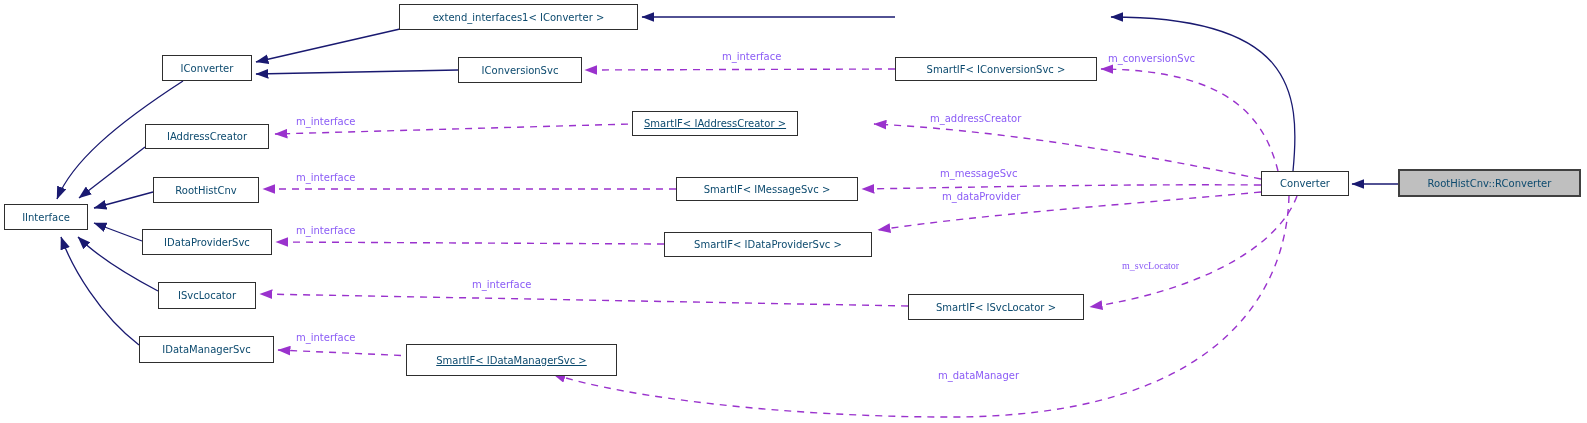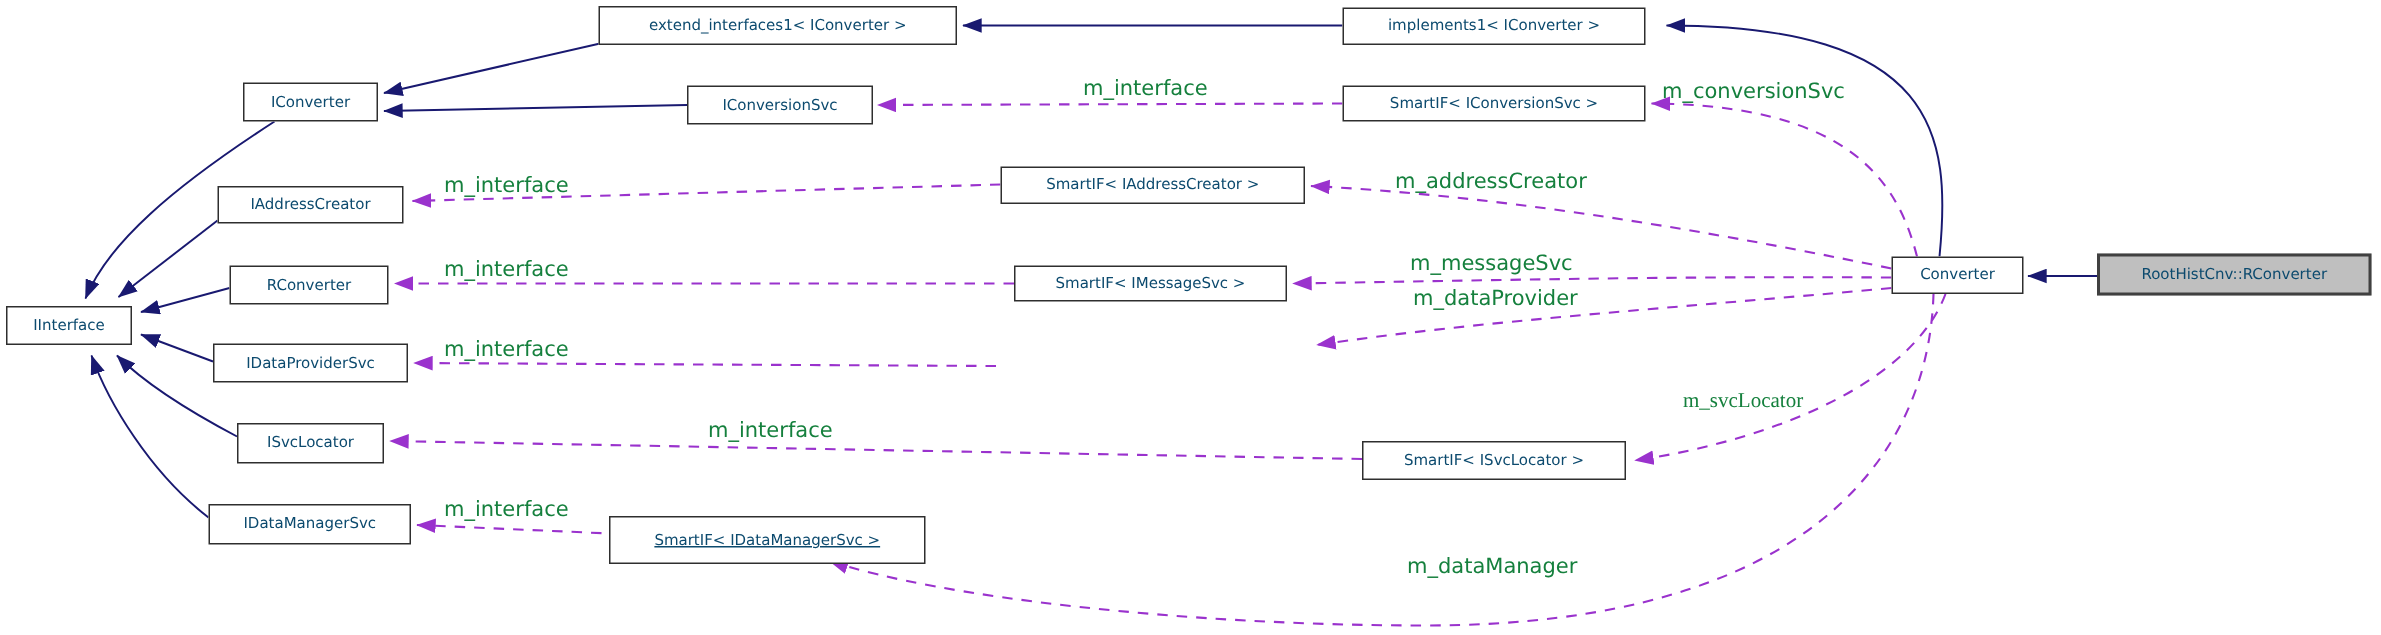--- a/index.html
+++ b/index.html
@@ -24,22 +24,22 @@
     font-size: 10px;
     white-space: nowrap;
     z-index: 2;
   }
   .node.focus {
     background: #bfbfbf;
     border: 2px solid #404040;
   }
   .edge-label {
     position: absolute;
-    font-size: 14px;
-    color: #15803d;
+    font-size: 10px;
+    color: #8b5cf6;
     white-space: nowrap;
     z-index: 3;
   }
   .solid-edge { stroke: #191970; stroke-width: 1.3; fill: none; }
   .dashed-edge { stroke: #9a32cd; stroke-width: 1.4; fill: none; stroke-dasharray: 7 6; }
 </style>
 </head>
 <body>
 
 <div class="canvas">
@@ -74,30 +74,30 @@
     <path class="dashed-edge" marker-end="url(#arrow-orchid)" d="M 1261 185 C 1110 184, 990 187, 862 189"></path>
     <path class="dashed-edge" marker-end="url(#arrow-orchid)" d="M 664 244 L 276 242"></path>
     <path class="dashed-edge" marker-end="url(#arrow-orchid)" d="M 1261 192 C 1120 205, 985 214, 878 230"></path>
     <path class="dashed-edge" marker-end="url(#arrow-orchid)" d="M 908 306 L 260 294"></path>
     <path class="dashed-edge" marker-end="url(#arrow-orchid)" d="M 1297 196 C 1276 252, 1190 292, 1090 307"></path>
     <path class="dashed-edge" marker-end="url(#arrow-orchid)" d="M 414 356 L 278 350"></path>
     <path class="dashed-edge" marker-end="url(#arrow-orchid)" d="M 1289 196 C 1286 300, 1210 417, 950 417 C 790 417, 625 398, 553 374"></path>
   </svg>
 
   <div class="node" style="left:399px; top:4px;  width:239px; height:26px;">extend_interfaces1&lt; IConverter &gt;</div>
-  <div class="node" style="left:895px; top:5px;  width:202px; height:25px;">implements1&lt; IConverter &gt;</div>
   <div class="node" style="left:162px; top:55px; width:90px;  height:26px;">IConverter</div>
   <div class="node" style="left:458px; top:57px; width:124px; height:26px;">IConversionSvc</div>
   <div class="node" style="left:895px; top:57px; width:202px; height:24px;">SmartIF&lt; IConversionSvc &gt;</div>
   <div class="node" style="left:145px; top:124px; width:124px; height:25px;">IAddressCreator</div>
-  <div class="node" style="left:667px; top:111px; width:203px; height:25px;">SmartIF&lt; IAddressCreator &gt;</div>
+  <div class="node" style="left:632px; top:111px; width:166px; height:25px;text-decoration:underline;">SmartIF&lt; IAddressCreator &gt;</div>
   <div class="node" style="left:4px;   top:204px; width:84px;  height:26px;">IInterface</div>
-  <div class="node" style="left:153px; top:177px; width:106px; height:26px;">RConverter</div>
+  <div class="node" style="left:153px; top:177px; width:106px; height:26px;">RootHistCnv</div>
   <div class="node" style="left:676px; top:177px; width:182px; height:24px;">SmartIF&lt; IMessageSvc &gt;</div>
   <div class="node" style="left:142px; top:229px; width:130px; height:26px;">IDataProviderSvc</div>
+  <div class="node" style="left:664px; top:232px; width:208px; height:25px;">SmartIF&lt; IDataProviderSvc &gt;</div>
   <div class="node" style="left:158px; top:282px; width:98px;  height:27px;">ISvcLocator</div>
   <div class="node" style="left:908px; top:294px; width:176px; height:26px;">SmartIF&lt; ISvcLocator &gt;</div>
   <div class="node" style="left:139px; top:336px; width:135px; height:27px;">IDataManagerSvc</div>
   <div class="node" style="left:406px; top:344px; width:211px; height:32px;text-decoration:underline;">SmartIF&lt; IDataManagerSvc &gt;</div>
   <div class="node" style="left:1261px; top:171px; width:88px; height:25px;">Converter</div>
   <div class="node focus" style="left:1398px; top:169px; width:183px; height:28px;">RootHistCnv::RConverter</div>
 
   <div class="edge-label" style="left:722px;  top:51px;">m_interface</div>
   <div class="edge-label" style="left:1108px; top:53px;">m_conversionSvc</div>
   <div class="edge-label" style="left:296px;  top:116px;">m_interface</div>

